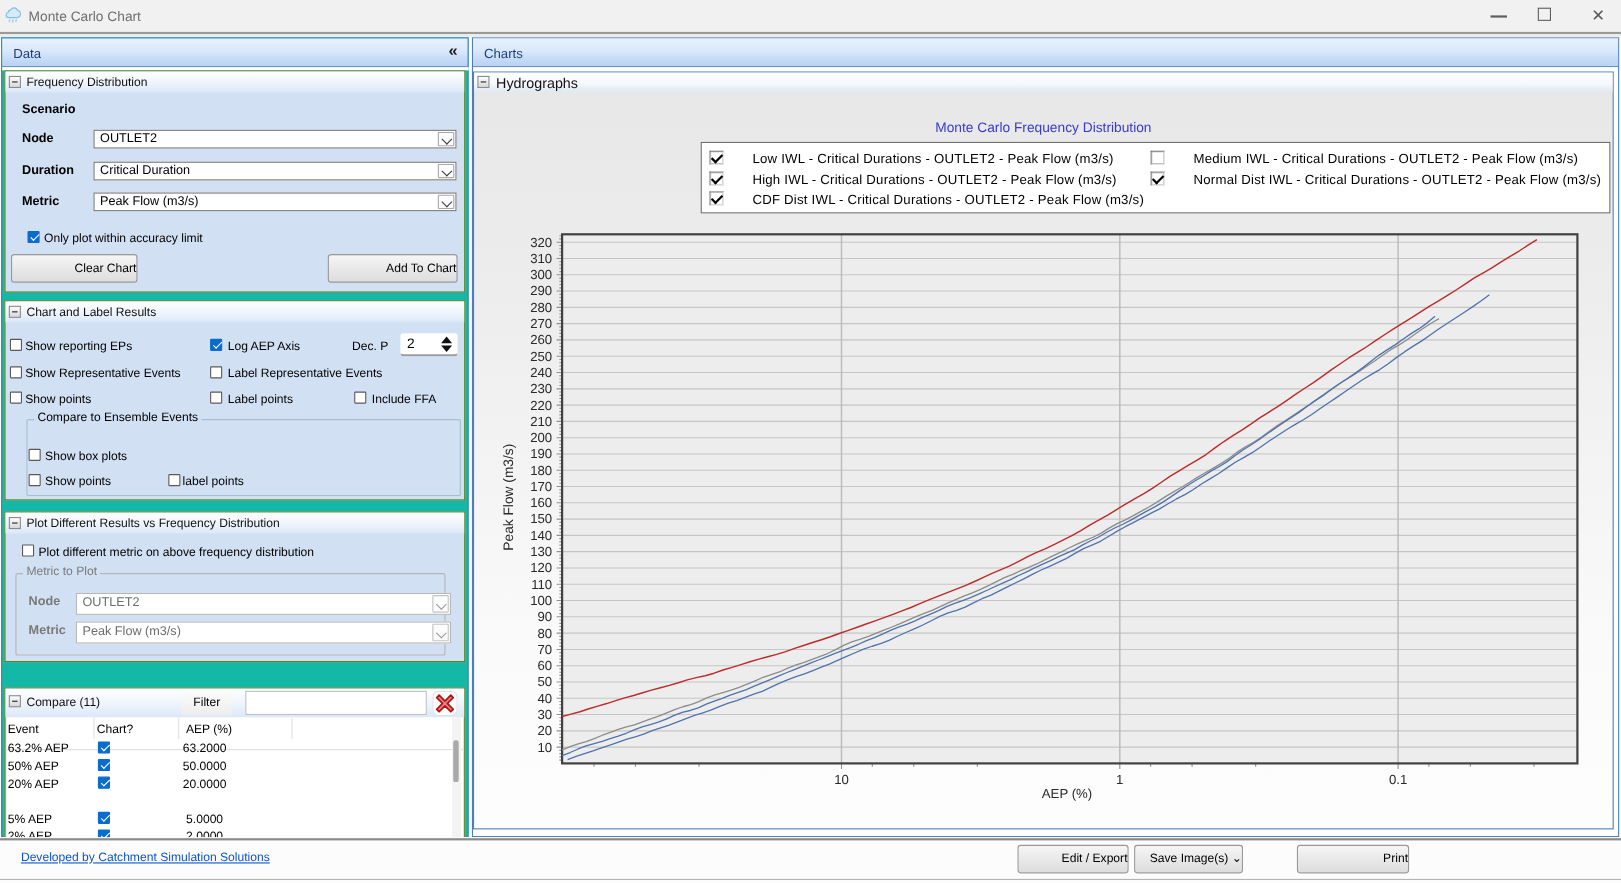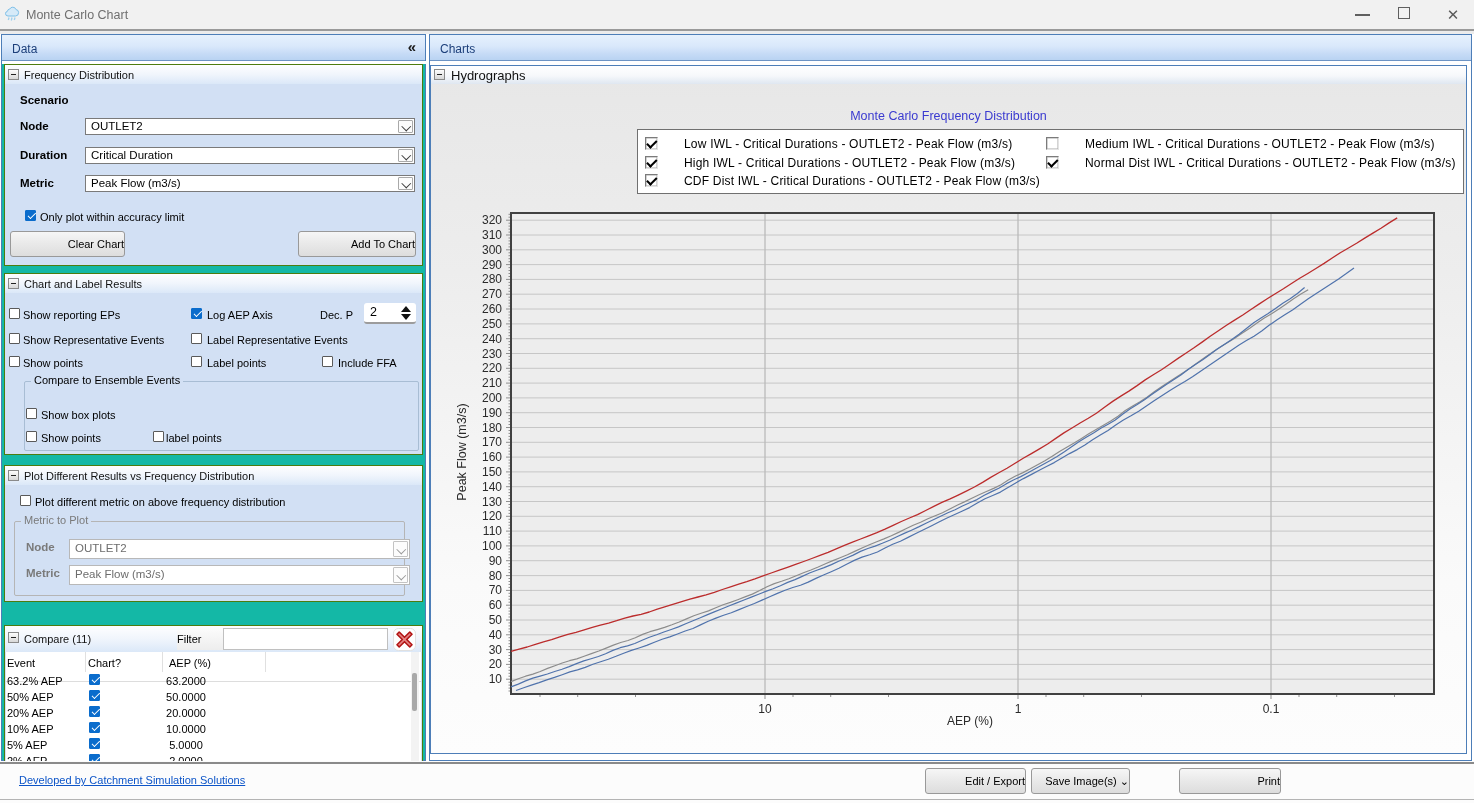--- a/index.html
+++ b/index.html
@@ -175,21 +175,21 @@
           <span class="chev" style="top:6px;"></span>
         </div>
     </div>
   </div>
 
   <div class="abs grp" style="top:578px; height:143px;margin-top:12px;">
     <div class="ghead" style="height:26px;">
         <span class="gcol" style="top:6px;"></span>
         <span class="gt" style="top:7px;">Compare (11)</span>
       </div>
-    <div class="abs" style="left:172px; top:2px; width:46px; height:22px; background:linear-gradient(180deg,#fcfcfc,#ededed); font-size:11px; line-height:22px;">Filter</div>
+    <div class="abs" style="left:160px; top:2px; width:46px; height:22px; background:linear-gradient(180deg,#fcfcfc,#ededed); font-size:11px; text-align:center; line-height:22px;">Filter</div>
     <div class="abs" style="left:218px; top:2px; width:165px; height:22px; background:#fff; border:1px solid #c0c0c0;"></div>
     <svg class="abs" style="left:388px; top:2px;" width="23" height="23" viewBox="0 0 23 23">
       <rect x="0.5" y="0.5" width="22" height="22" rx="5" fill="#fefefe" stroke="#e0e0e0"></rect>
       <path d="M6.2 4 L11.5 9.3 L16.8 4 L19 6.2 L13.7 11.5 L19 16.8 L16.8 19 L11.5 13.7 L6.2 19 L4 16.8 L9.3 11.5 L4 6.2 Z" fill="#e48484" stroke="#b21414" stroke-width="1.6" stroke-linejoin="round"></path>
     </svg>
     <div id="tblArea">
       <div class="trow" style="top:0; height:30px; border-bottom:1px solid #ddd;">
         <span style="position:absolute;left:1px;top:5px;">Event</span>
         <span style="position:absolute;left:82px;top:5px;">Chart?</span>
         <span style="position:absolute;left:163px;top:5px;">AEP (%)</span>
@@ -204,25 +204,20 @@
 </div>
 <div class="trow" style="top:37px;">
   <span style="position:absolute;left:1px;top:2px;">50% AEP</span>
   <span class="mcb on" style="left:83px;top:1px;"></span>
   <span style="position:absolute;left:157px;top:2px;width:46px;text-align:center;">50.0000</span>
 </div>
 <div class="trow" style="top:53px;">
   <span style="position:absolute;left:1px;top:2px;">20% AEP</span>
   <span class="mcb on" style="left:83px;top:1px;"></span>
   <span style="position:absolute;left:157px;top:2px;width:46px;text-align:center;">20.0000</span>
-</div>
-<div class="trow" style="top:69px;">
-  <span style="position:absolute;left:1px;top:2px;">10% AEP</span>
-  <span class="mcb on" style="left:83px;top:1px;"></span>
-  <span style="position:absolute;left:157px;top:2px;width:46px;text-align:center;">10.0000</span>
 </div>
 <div class="trow" style="top:85px;">
   <span style="position:absolute;left:1px;top:2px;">5% AEP</span>
   <span class="mcb on" style="left:83px;top:1px;"></span>
   <span style="position:absolute;left:157px;top:2px;width:46px;text-align:center;">5.0000</span>
 </div>
 <div class="trow" style="top:101px;">
   <span style="position:absolute;left:1px;top:2px;">2% AEP</span>
   <span class="mcb on" style="left:83px;top:1px;"></span>
   <span style="position:absolute;left:157px;top:2px;width:46px;text-align:center;">2.0000</span>

